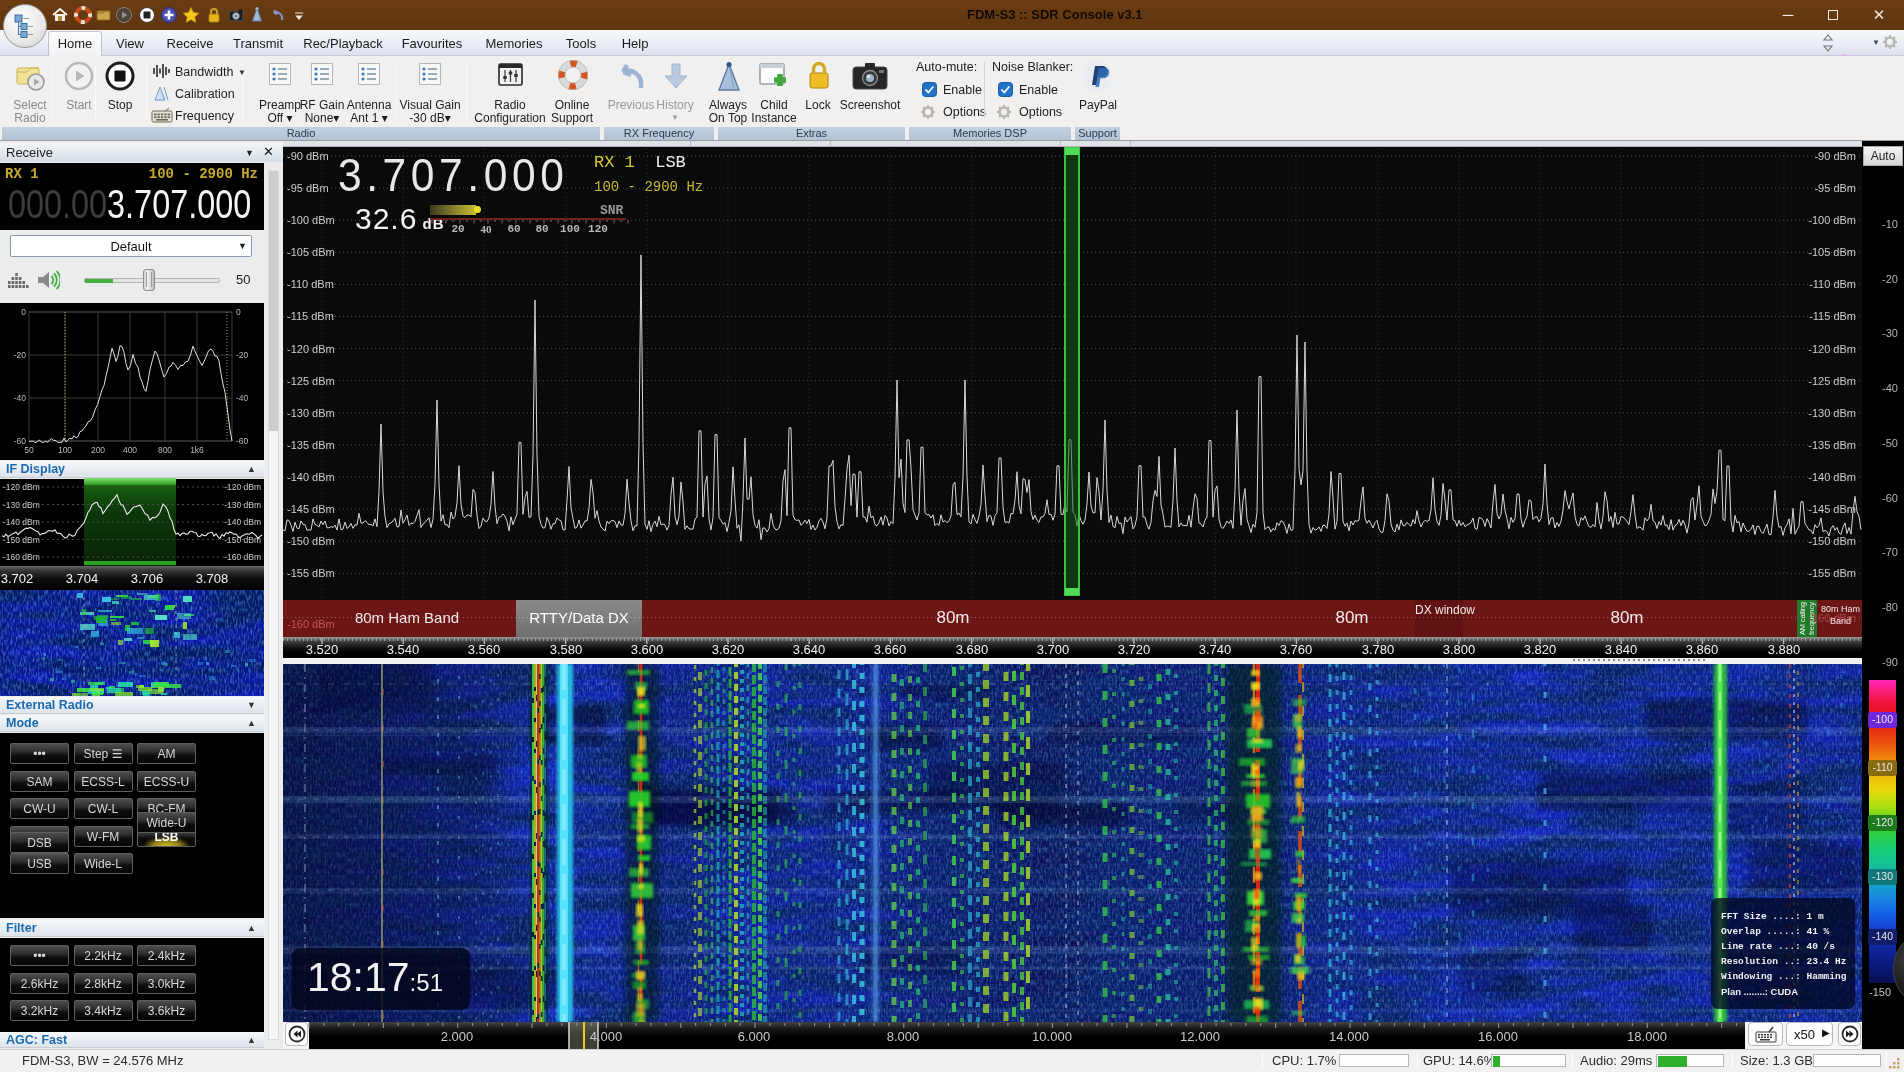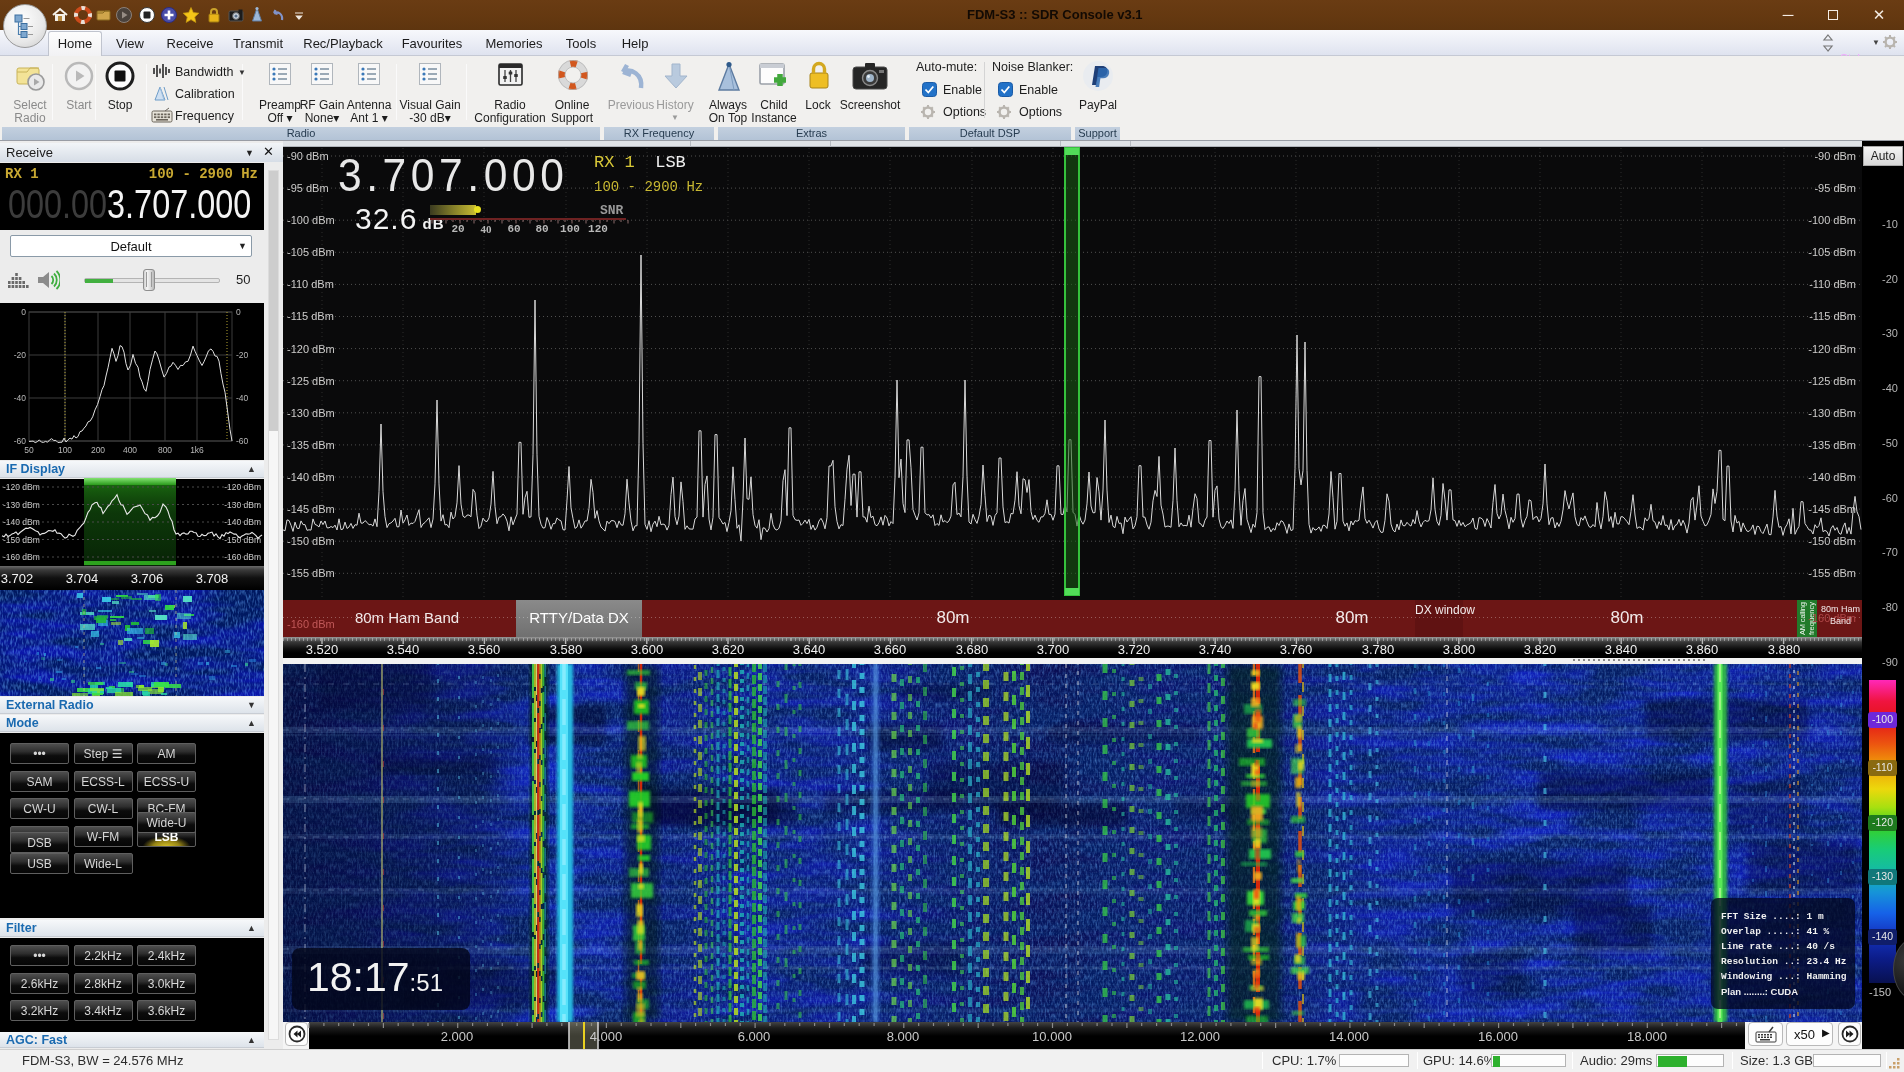--- a/index.html
+++ b/index.html
@@ -138,21 +138,21 @@
     <div class="gsep abs" style="left:1121px"></div>
     <div class="abs" style="left:52px;top:64px;width:1px;height:56px;background:#dcdcdc;border-right:1px solid #fafafa"></div>
     <div class="abs" style="left:95px;top:64px;width:1px;height:56px;background:#dcdcdc;border-right:1px solid #fafafa"></div>
     <div class="abs" style="left:146px;top:64px;width:1px;height:56px;background:#dcdcdc;border-right:1px solid #fafafa"></div>
     <div class="abs" style="left:242px;top:64px;width:1px;height:56px;background:#dcdcdc;border-right:1px solid #fafafa"></div>
     <div class="abs" style="left:396px;top:64px;width:1px;height:56px;background:#dcdcdc;border-right:1px solid #fafafa"></div>
     <div class="abs" style="left:466px;top:64px;width:1px;height:56px;background:#dcdcdc;border-right:1px solid #fafafa"></div>
     <div class="gl abs" style="left:2px;width:598px">Radio</div>
     <div class="gl abs" style="left:604px;width:110px">RX Frequency</div>
     <div class="gl abs" style="left:718px;width:187px">Extras</div>
-    <div class="gl abs" style="left:909px;width:162px">Default DSP</div>
+    <div class="gl abs" style="left:909px;width:162px">Memories DSP</div>
     <div class="gl abs" style="left:1075px;width:45px">Support</div>
     <svg class="abs" style="left:14px;top:60px" width="34" height="34" viewBox="0 0 34 34">
       <rect x="3" y="8" width="22" height="16" rx="2" fill="#f3e397" stroke="#c9b45a"></rect>
       <path d="M3 12h10l3-4h9" fill="none" stroke="#c9b45a"></path>
       <circle cx="22" cy="22" r="8" fill="#e9e9e9" stroke="#9a9a9a" stroke-width="1.6"></circle>
       <path d="M20 18.5v7l5.5-3.5z" fill="#a8a8a8"></path>
     </svg>
     <div class="bigbtn abs gray" style="left:4px;width:52px">Select<br>Radio</div>
     <svg class="abs" style="left:63px;top:60px" width="32" height="32" viewBox="0 0 32 32">
       <circle cx="16" cy="16" r="13" fill="#f2f2f2" stroke="#b9b9b9" stroke-width="2.5"></circle>

